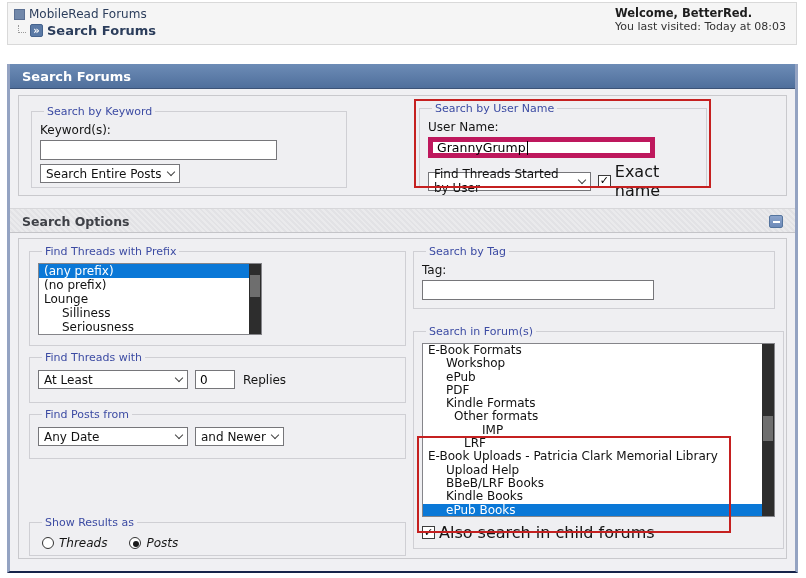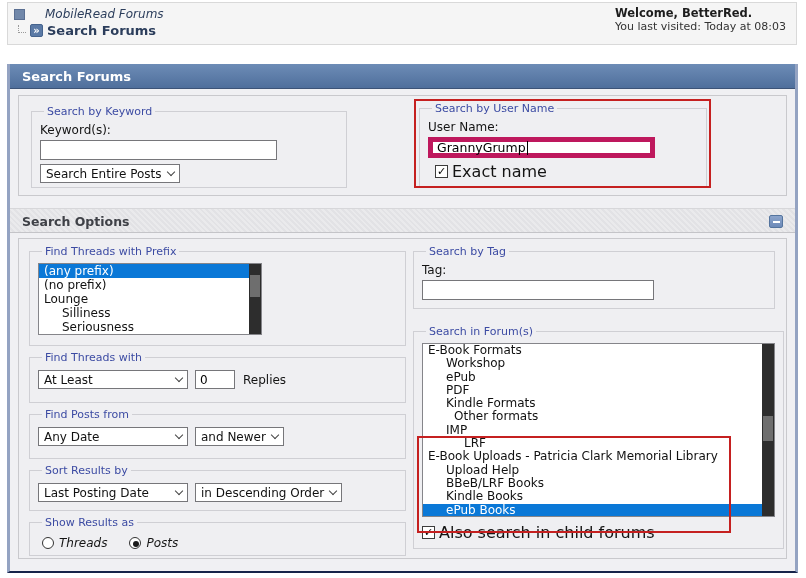--- a/index.html
+++ b/index.html
@@ -3,21 +3,21 @@
 <meta charset="utf-8">
 <style>
   * { margin:0; padding:0; box-sizing:border-box; }
   body { background:#fff; font-family:"DejaVu Sans", sans-serif; }
   .page { position:relative; width:806px; height:578px; background:#fff; overflow:hidden; }
 
   
   .header-box { position:absolute; left:7px; top:2px; width:790px; height:43px;
     background:#f5f5f5; border:1px solid #d9d9d9; }
   .crumbs { position:absolute; left:6px; top:4px; }
-  .crumb-row1 { display:flex; align-items:center; gap:20px; font-size:12px; color:#2c3e5c;font-style:italic; }
+  .crumb-row1 { display:flex; align-items:center; gap:4px; font-size:12px; color:#2c3e5c; }
   .forum-icon { width:11px; height:11px; background:#7188aa; border:1px solid #5a6f92; display:inline-block; }
   .crumb-row2 { display:flex; align-items:center; gap:4px; margin-top:2px; margin-left:4px; }
   .tree-connector { width:8px; height:8px; border-left:1px dotted #9a9a9a; border-bottom:1px dotted #9a9a9a; margin-bottom:4px; }
   .arrow-icon { width:13px; height:13px; background:#5b7aa6; border:1px solid #46648e; border-radius:2px;
     color:#fff; font-size:10px; line-height:11px; text-align:center; font-weight:bold; }
   .crumb-title { font-size:13px; font-weight:bold; color:#2c3e5c; }
   .welcome { position:absolute; right:10px; top:4px; font-size:11px; color:#333; line-height:13px; }
   .welcome .w1 { font-weight:bold; color:#1c1c1c; font-size:11.5px; }
 
   
@@ -149,20 +149,24 @@
       </fieldset>
 
       <fieldset class="fs-username">
         <legend>Search by User Name</legend>
         <div class="lbl">User Name:</div>
         <div class="fake-input">
           <span>GrannyGrump</span>
           <span class="caret"></span>
         </div>
         <div class="row">
+          <span class="sel-box" style="width:184px">
+            <span>Find Threads Started by User</span>
+            <span class="chev"></span>
+          </span>
           <span class="cb" style="margin-left:7px">
             <span class="check">✓</span>
           </span>
           <span class="cb-label">Exact name</span>
         </div>
       </fieldset>
     </div>
 
     <div class="options-bar">
       <span class="ob-title">Search Options</span>
@@ -207,33 +211,20 @@
             <span>Any Date</span>
             <span class="chev"></span>
           </span>
           <span class="sel-box" style="margin-left:7px">
             <span>and Newer</span>
             <span class="chev"></span>
           </span>
         </div>
       </fieldset>
 
-      <fieldset class="fs-sort">
-        <legend>Sort Results by</legend>
-        <div class="row" style="margin-top:3px">
-          <span class="sel-box wide-sel">
-            <span>Last Posting Date</span>
-            <span class="chev"></span>
-          </span>
-          <span class="sel-box" style="margin-left:7px">
-            <span>in Descending Order</span>
-            <span class="chev"></span>
-          </span>
-        </div>
-      </fieldset>
 
       <fieldset class="fs-show">
         <legend>Show Results as</legend>
         <div class="row" id="show-results" style="margin-top:4px; margin-left:4px">
             <span class="radio-item">
               <span class="radio"></span>
               <span>Threads</span>
             </span>
             <span class="radio-item">
               <span class="radio on"></span>
@@ -251,21 +242,21 @@
       <fieldset class="fs-forums">
         <legend>Search in Forum(s)</legend>
         <div class="listbox forum-list" id="forum-list">
 
         <div class="lrow" style="padding-left: 5px;">E-Book Formats</div>
             <div class="lrow" style="padding-left: 23px;">Workshop</div>
             <div class="lrow" style="padding-left: 23px;">ePub</div>
             <div class="lrow" style="padding-left: 23px;">PDF</div>
             <div class="lrow" style="padding-left: 23px;">Kindle Formats</div>
             <div class="lrow" style="padding-left: 31px;">Other formats</div>
-            <div class="lrow" style="padding-left: 23px;">IMP</div>
+            <div class="lrow" style="padding-left: 23px; margin-left: 36px;">IMP</div>
             <div class="lrow" style="padding-left: 41px;">LRF</div>
             <div class="lrow" style="padding-left: 5px;">E-Book Uploads - Patricia Clark Memorial Library</div>
             <div class="lrow" style="padding-left: 23px;">Upload Help</div>
             <div class="lrow" style="padding-left: 23px;">BBeB/LRF Books</div>
             <div class="lrow" style="padding-left: 23px;">Kindle Books</div>
             <div class="lrow sel" style="padding-left: 23px;">ePub Books</div>
             <div class="sb">
             <div class="sb-thumb forum-thumb"></div>
           </div>
           </div>

